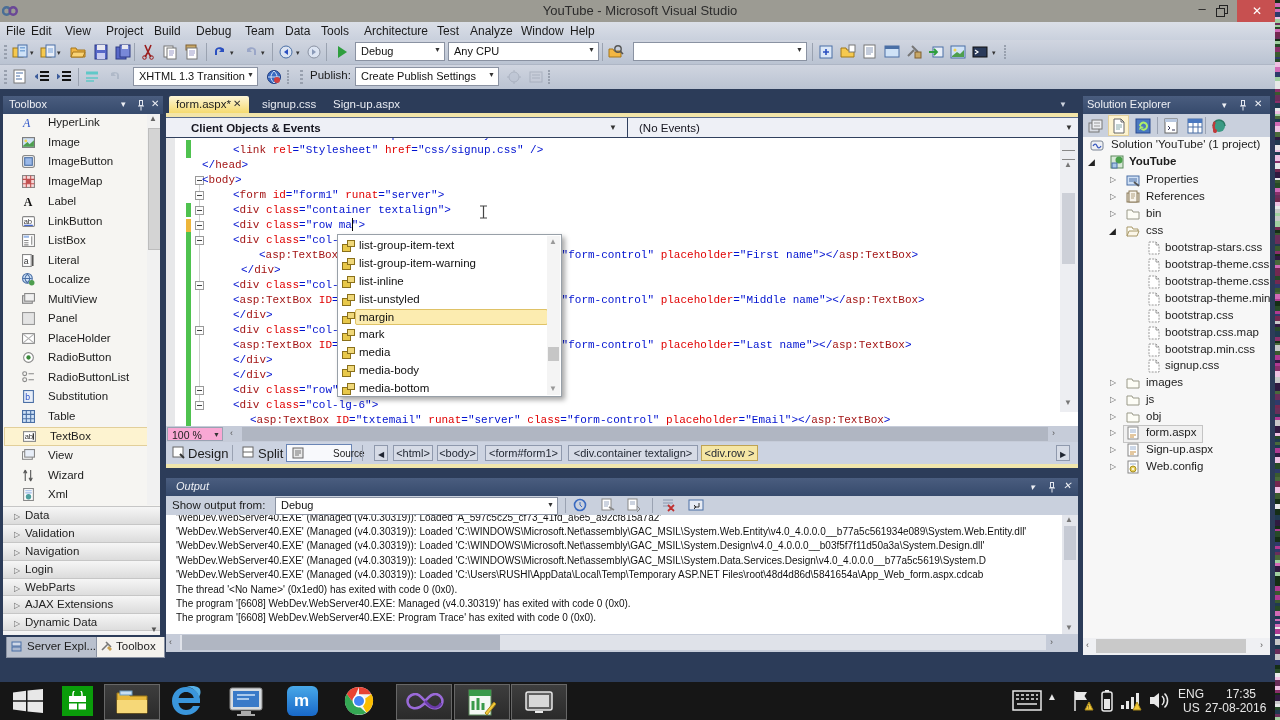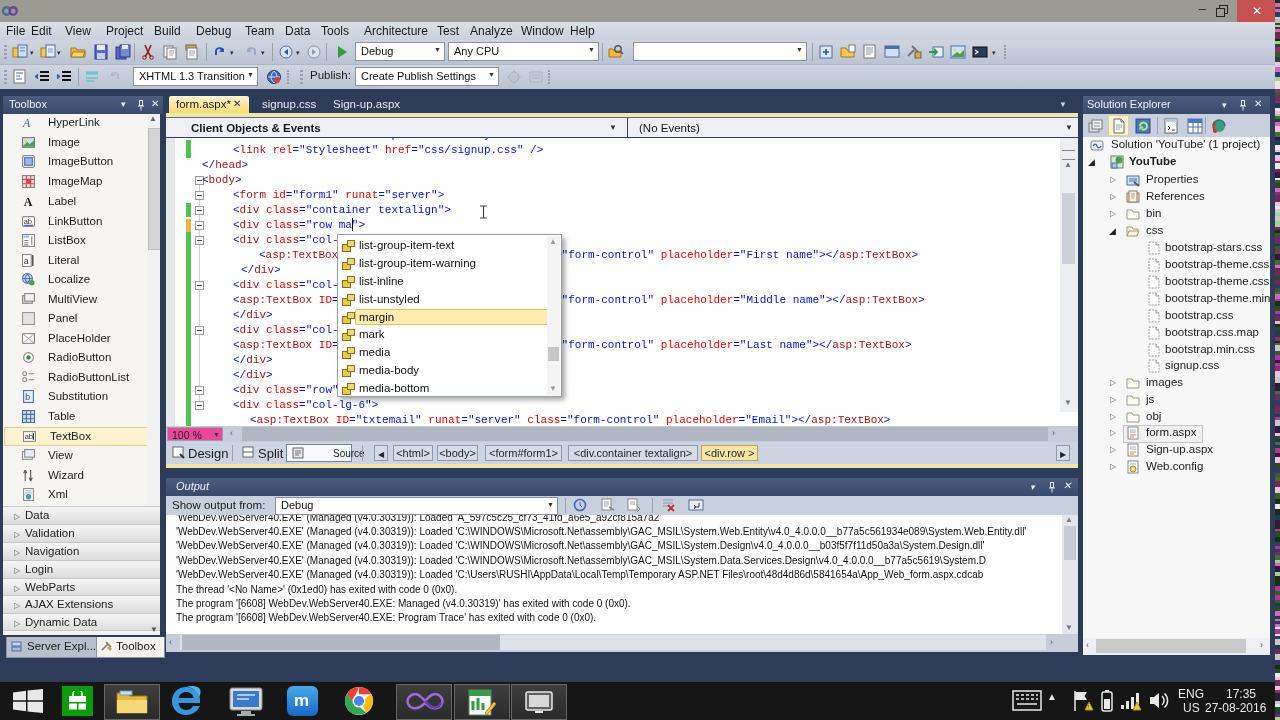--- a/index.html
+++ b/index.html
@@ -62,20 +62,21 @@
   #taskbar{left:0;top:682px;width:1280px;height:38px;background:#161616;}
   .tkcell{position:absolute;top:2px;width:54px;height:34px;border:1px solid #676767;
     background:linear-gradient(#3e3e3e,#2a2a2a);}
   .trayico{position:absolute;color:#e8e8e8;}
 </style>
 </head>
 <body>
 <div id="root">
 
   <div class="abs" id="titlebar"></div>
+  <div class="abs" id="title">YouTube - Microsoft Visual Studio</div>
   <svg class="abs" style="left:2px;top:6px" width="16" height="10" viewBox="0 0 16 10">
     <ellipse cx="4.6" cy="5" rx="3.6" ry="3.7" fill="none" stroke="#4a6e96" stroke-width="2.4"></ellipse>
     <ellipse cx="11.2" cy="5" rx="3.6" ry="3.7" fill="none" stroke="#6a4796" stroke-width="2.4"></ellipse>
   </svg>
   <div class="abs winglyph" style="left:1192px;top:1px;width:20px;text-align:center;">–</div>
   <svg class="abs" style="left:1216px;top:5px" width="13" height="12" viewBox="0 0 13 12">
       <rect x="3.5" y="0.5" width="8" height="8" fill="none" stroke="#222"></rect>
       <rect x="0.5" y="3.5" width="8" height="8" fill="#9c9b93" stroke="#222"></rect>
     </svg>
   <div class="abs" id="btn-close">✕</div>
@@ -594,21 +595,21 @@
           </div>
         <div style="position:absolute;right:1px;top:1px;width:13px;height:159px;background:#f4f4f4;">
           <span style="position:absolute;left:2px;top:1px;font-size:8px;color:#999;">▲</span>
           <div style="position:absolute;left:1px;top:111px;width:11px;height:14px;background:#c6c6c6;"></div>
           <span style="position:absolute;left:2px;top:148px;font-size:8px;color:#999;">▼</span>
         </div>
       </div>
     </div>
 
     <div class="abs" style="left:0;top:330px;width:912px;height:16px;background:#c6ccd9;">
-      <div style="position:absolute;left:1px;top:1px;width:56px;height:14px;background:#ec4899;border:1px solid #9aa2b2;box-sizing:border-box;">
+      <div style="position:absolute;left:1px;top:1px;width:56px;height:14px;background:#f9a8d4;border:1px solid #9aa2b2;box-sizing:border-box;">
         <span style="position:absolute;left:4px;top:1px;font-size:10.5px;color:#222;">100 %</span>
         <span style="position:absolute;right:2px;top:3px;font-size:7px;color:#333;">▼</span>
       </div>
       <span style="position:absolute;left:64px;top:2px;font-size:9px;color:#555;">‹</span>
       <div style="position:absolute;left:76px;top:1px;width:806px;height:14px;background:#b0b6c2;"></div>
       <span style="position:absolute;left:886px;top:2px;font-size:9px;color:#555;">›</span>
     </div>
 
     <div class="abs" style="left:0;top:346px;width:912px;height:22px;background:#ccd3e1;" id="crumbrow">
       <svg style="position:absolute;left:6px;top:4px" width="13" height="13" viewBox="0 0 13 13">

